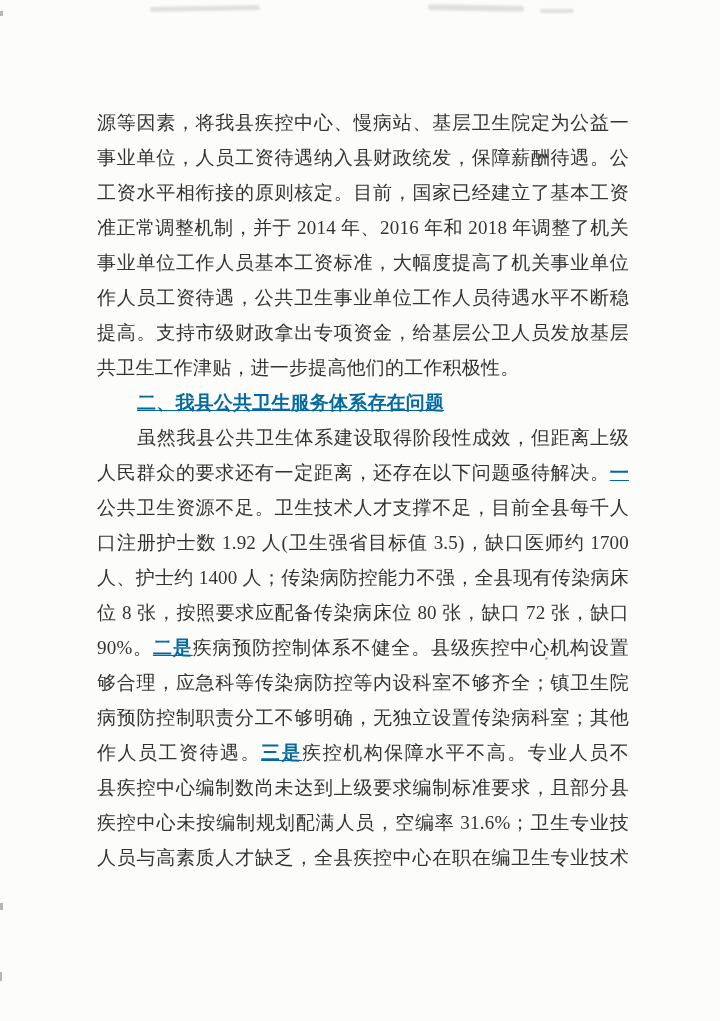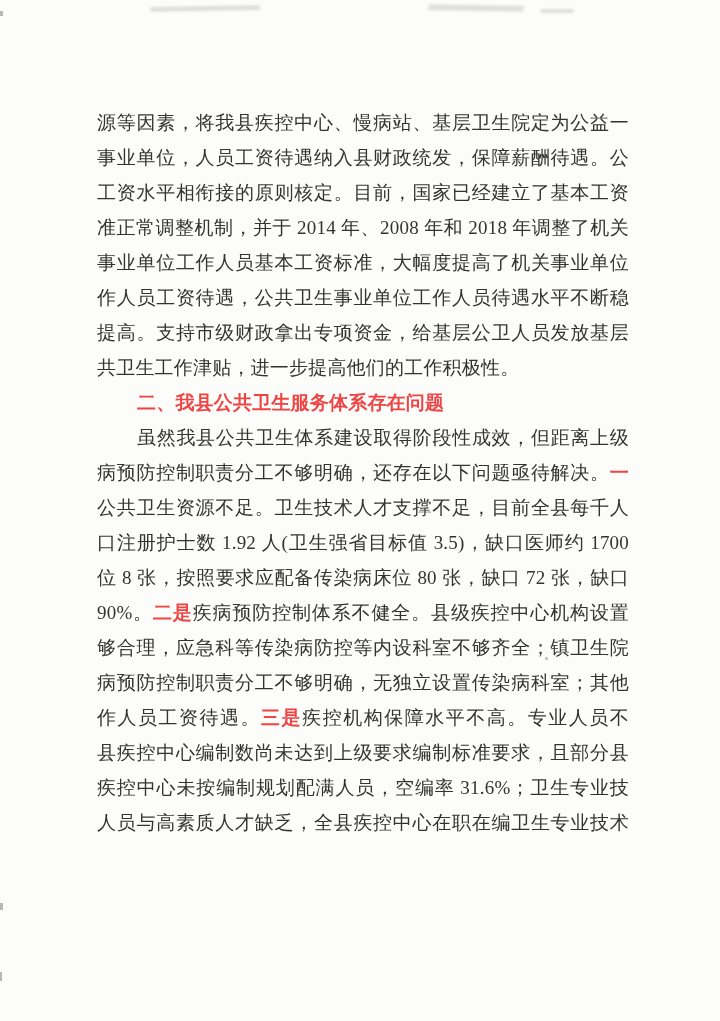--- a/index.html
+++ b/index.html
@@ -40,21 +40,22 @@
   .ind{
     padding-left:40px;
   }
   .head{
     text-align:left;
     text-align-last:left;
     color:#2b2b2b;
   }
   .line b{
     font-weight:bold;
-    color:#ef4444;
+    color:#0369a1;
+    text-decoration:underline;
   }
   
   .smudge{
     position:absolute;
     background:#c9c9c9;
     opacity:0.55;
     filter:blur(1.2px);
     border-radius:3px;
   }
   .smudge.s1{left:150px;top:6px;width:110px;height:5px;transform:rotate(-1deg);}
@@ -83,32 +84,33 @@
   <div class="speck p2"></div>
   <div class="speck p3"></div>
   <div class="speck p4"></div>
   <div class="speck p5"></div>
 
   <div class="text-block">
 
     <div class="line j"><span>源等因素，将我县疾控中心、慢病站、基层卫生院定为公益一类</span></div>
     <div class="line j"><span>事业单位，人员工资待遇纳入县财政统发，保障薪酬待遇。公共</span></div>
     <div class="line j"><span>工资水平相衔接的原则核定。目前，国家已经建立了基本工资标</span></div>
-    <div class="line j"><span>准正常调整机制，并于 2014 年、2008 年和 2018 年调整了机关</span></div>
+    <div class="line j"><span>准正常调整机制，并于 2014 年、2016 年和 2018 年调整了机关</span></div>
     <div class="line j"><span>事业单位工作人员基本工资标准，大幅度提高了机关事业单位工</span></div>
     <div class="line j"><span>作人员工资待遇，公共卫生事业单位工作人员待遇水平不断稳步</span></div>
     <div class="line j"><span>提高。支持市级财政拿出专项资金，给基层公卫人员发放基层公</span></div>
     <div class="line left"><span>共卫生工作津贴，进一步提高他们的工作积极性。</span></div>
 
     <div class="line head ind"><b>二、我县公共卫生服务体系存在问题</b></div>
 
     <div class="line j ind"><span>虽然我县公共卫生体系建设取得阶段性成效，但距离上级和</span></div>
-    <div class="line j"><span>病预防控制职责分工不够明确，还存在以下问题亟待解决。</span><b>一是</b></div>
+    <div class="line j"><span>人民群众的要求还有一定距离，还存在以下问题亟待解决。</span><b>一是</b></div>
     <div class="line j"><span>公共卫生资源不足。卫生技术人才支撑不足，目前全县每千人口</span></div>
     <div class="line j"><span>口注册护士数 1.92 人(卫生强省目标值 3.5)，缺口医师约 1700</span></div>
+    <div class="line j"><span>人、护士约 1400 人；传染病防控能力不强，全县现有传染病床</span></div>
     <div class="line j"><span>位 8 张，按照要求应配备传染病床位 80 张，缺口 72 张，缺口达</span></div>
     <div class="line j"><span>90%。</span><b>二是</b><span>疾病预防控制体系不健全。县级疾控中心机构设置不</span></div>
     <div class="line j"><span>够合理，应急科等传染病防控等内设科室不够齐全；镇卫生院疾</span></div>
     <div class="line j"><span>病预防控制职责分工不够明确，无独立设置传染病科室；其他专</span></div>
     <div class="line j"><span>作人员工资待遇。</span><b>三是</b><span>疾控机构保障水平不高。专业人员不足，</span></div>
     <div class="line j"><span>县疾控中心编制数尚未达到上级要求编制标准要求，且部分县级</span></div>
     <div class="line j"><span>疾控中心未按编制规划配满人员，空编率 31.6%；卫生专业技术</span></div>
     <div class="line j"><span>人员与高素质人才缺乏，全县疾控中心在职在编卫生专业技术人</span></div>
 
   </div>

